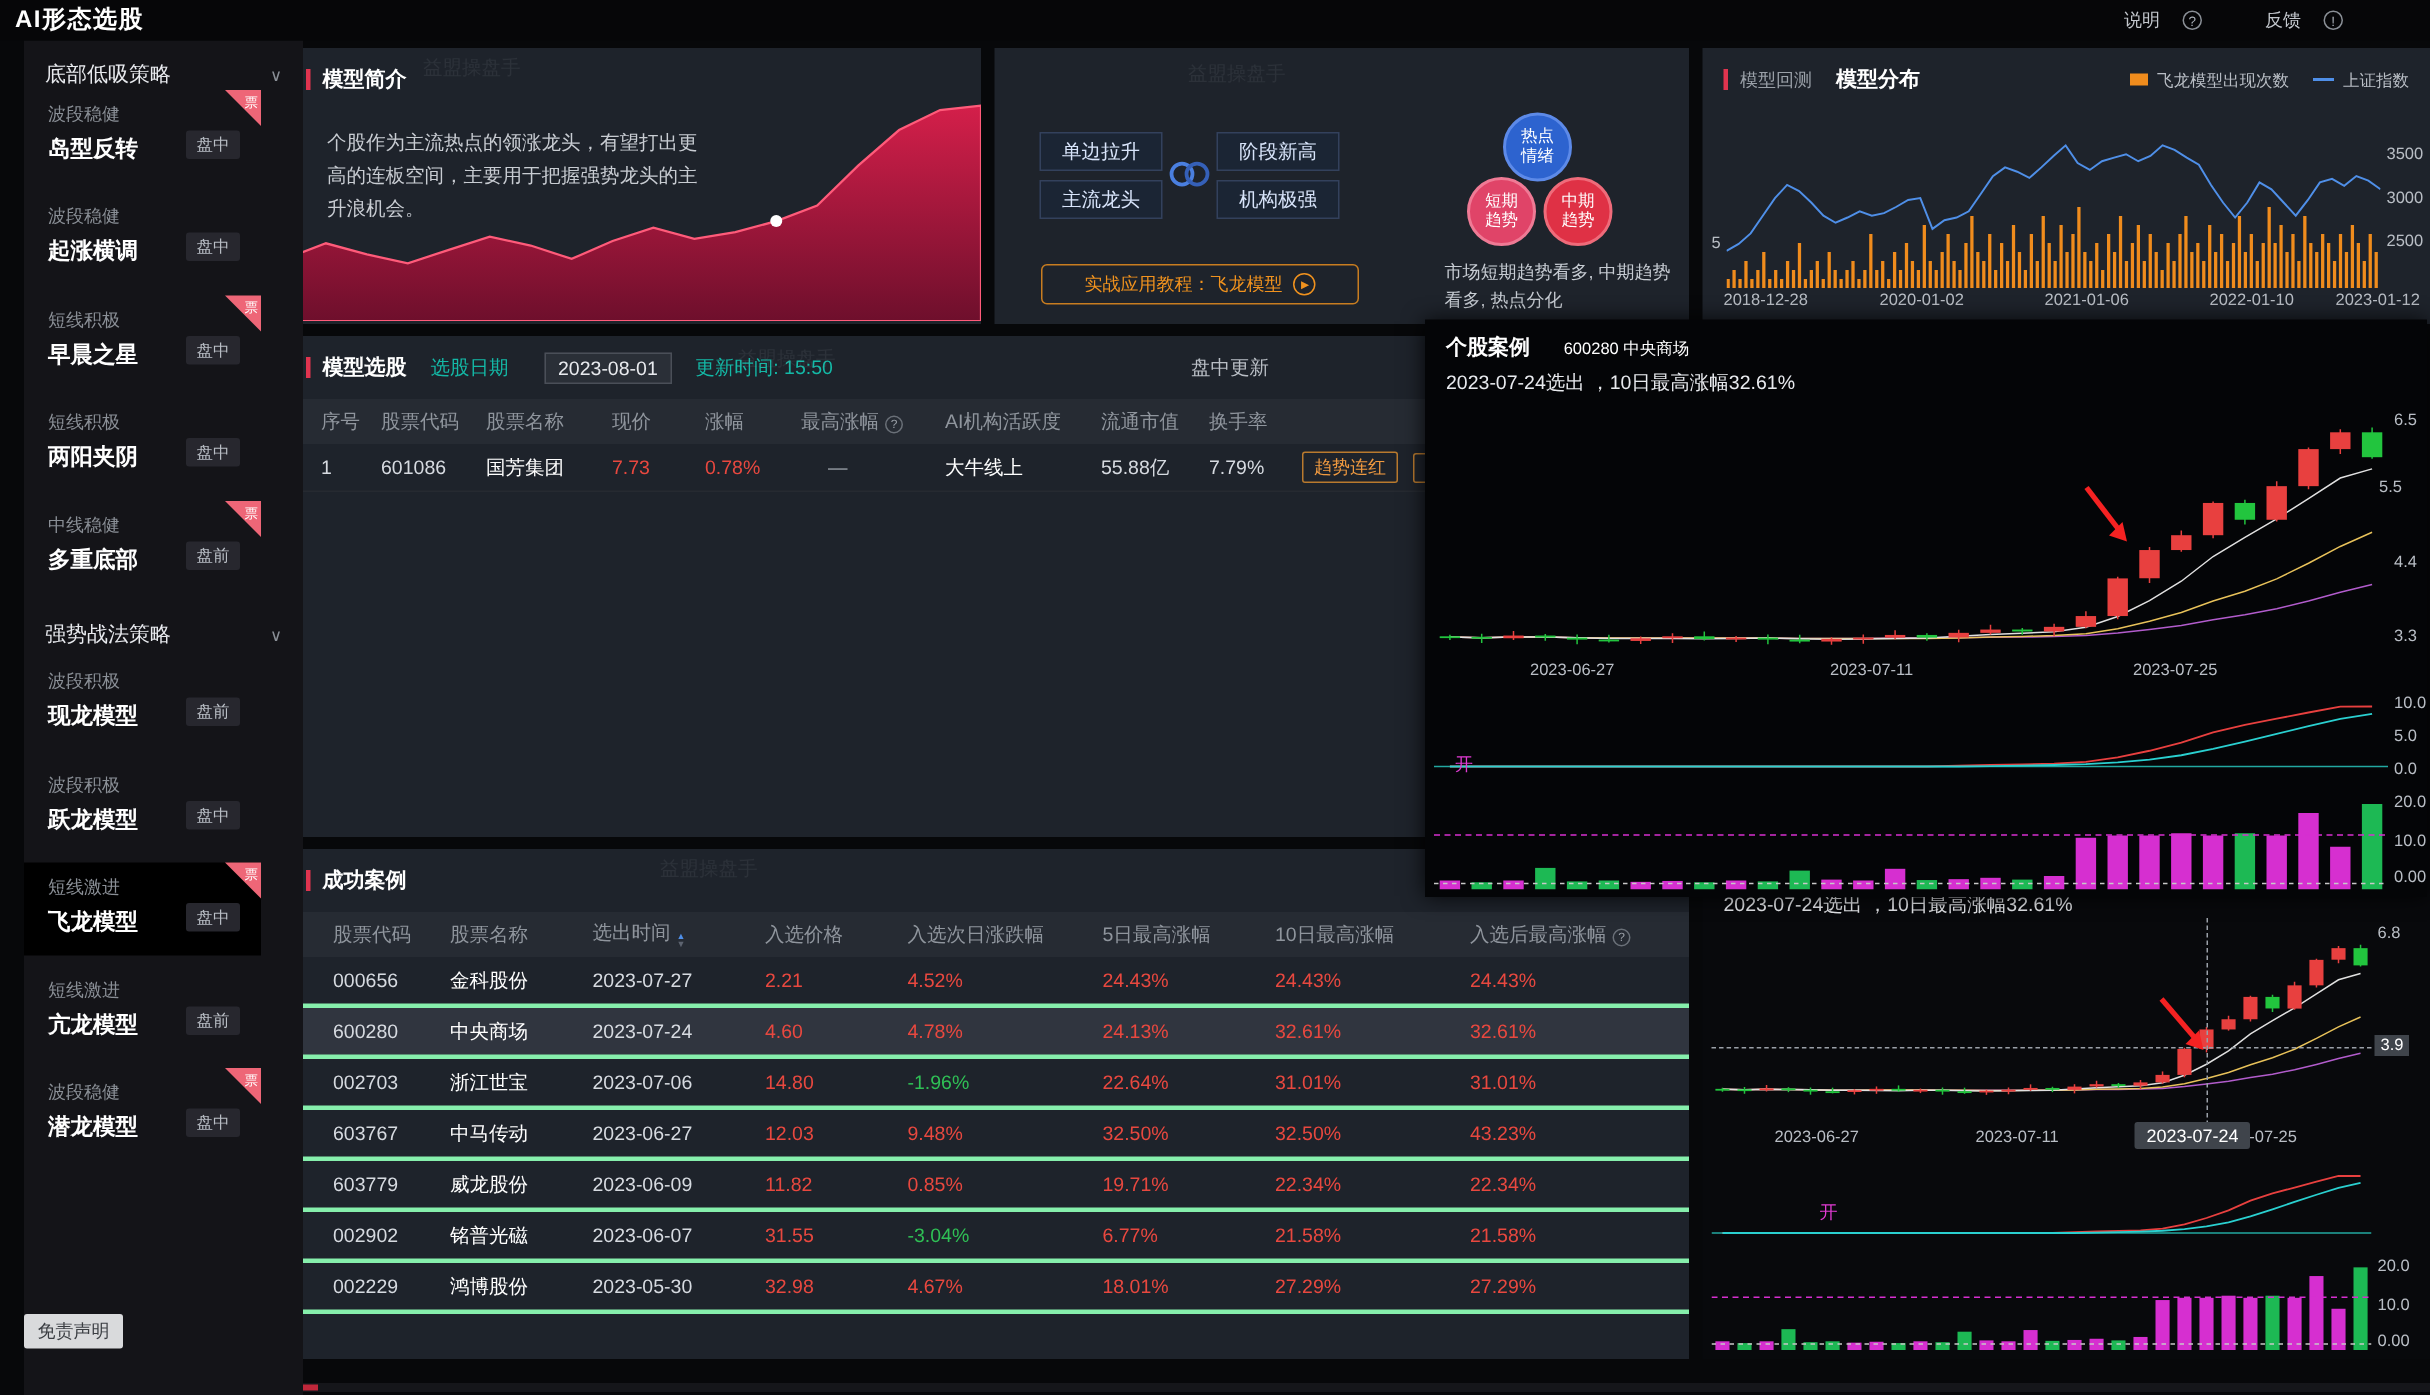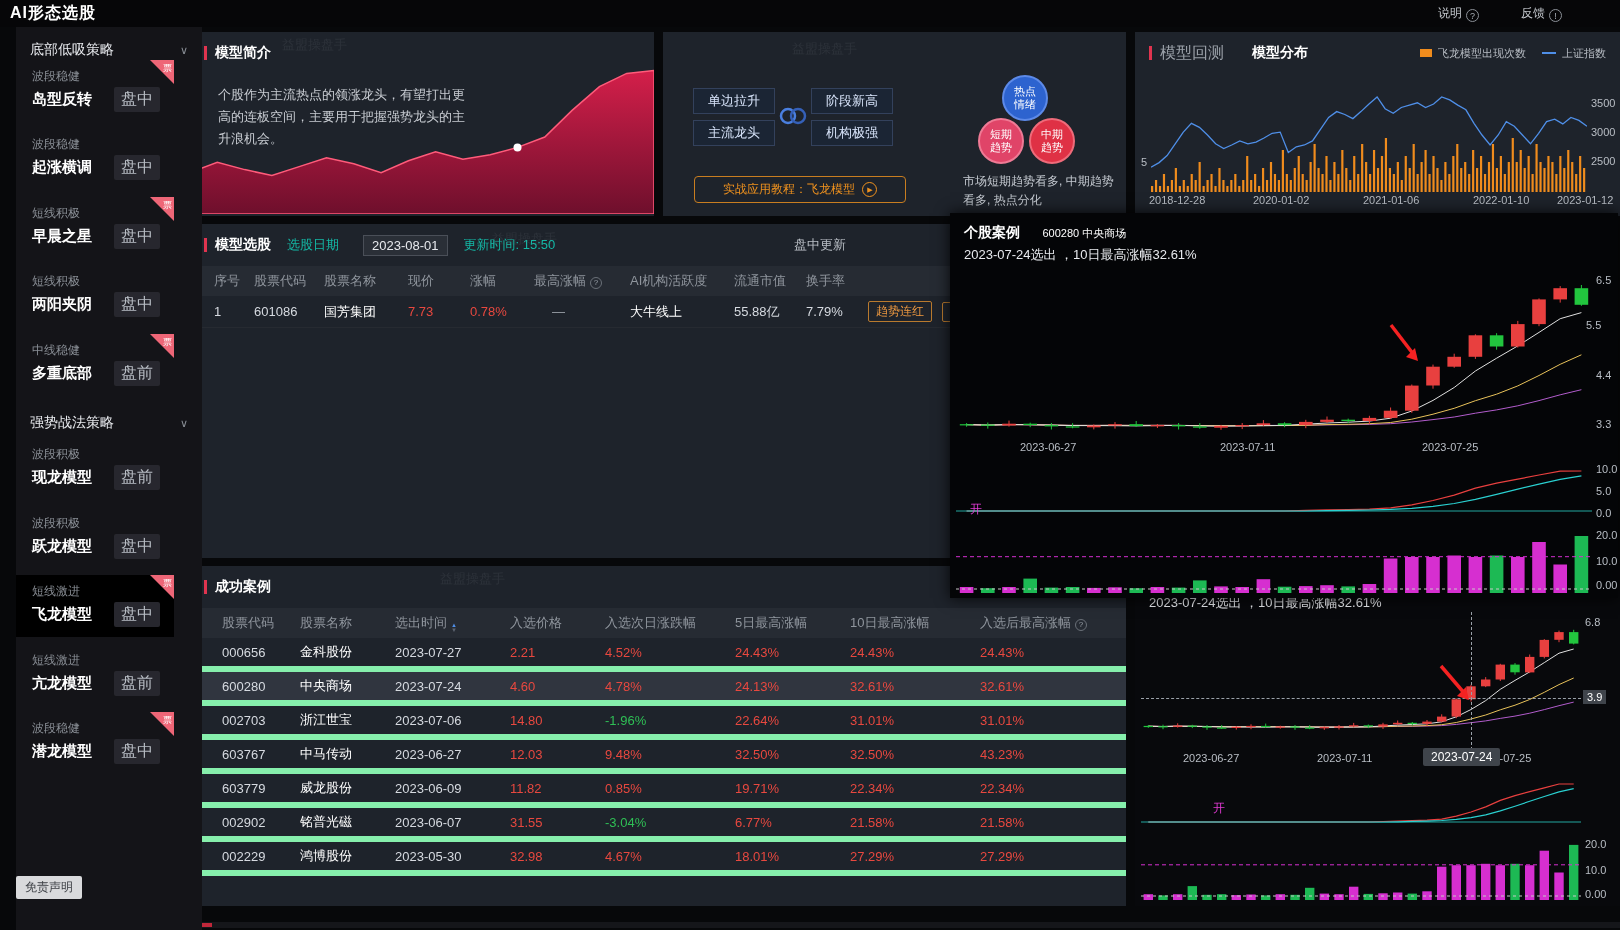--- a/index.html
+++ b/index.html
@@ -1,61 +1,61 @@
 <!DOCTYPE html>
 <html><head>
 <meta charset="utf-8">
 <style>
 *{margin:0;padding:0;box-sizing:border-box}
 html,body{width:1620px;height:930px;background:#07080a;font-family:"Liberation Sans","DejaVu Sans",sans-serif;overflow:hidden;position:relative}
 .topbar{position:absolute;left:0;top:0;width:1620px;height:27px;background:#060608;display:flex;align-items:center;z-index:30}
 .app-title{color:#fff;font-size:16px;font-weight:bold;margin-left:10px;letter-spacing:1px}
 .topbar-right{position:absolute;right:58px;display:flex;gap:42px}
-.tb-link{color:#c3c7cd;font-size:12px;display:flex;align-items:flex-end;gap:4px;cursor:pointer}
+.tb-link{color:#c3c7cd;font-size:12px;display:flex;align-items:center;gap:15px;cursor:pointer}
 .circ{font-style:normal;display:inline-flex;align-items:center;justify-content:center;width:13px;height:13px;border:1px solid #8a8f96;border-radius:50%;font-size:9px;color:#aab0b8}
 .sidebar{position:absolute;left:16px;top:27px;width:186px;height:903px;background:#141418;z-index:5}
 .sb-header{position:absolute;left:0;width:186px;height:30px;color:#e8eaee;font-size:14px;display:flex;align-items:center;padding:0 14px;justify-content:space-between;cursor:pointer}
 .chev{color:#8a8f96;font-size:11px}
 .sb-item{position:absolute;left:0;width:158px;height:62px;padding:8px 12px 0 16px;cursor:pointer}
 .sb-item.sel{background:#000}
 .sb-cat{color:#8a8f96;font-size:12px}
 .sb-name{color:#fff;font-size:15px;font-weight:bold;margin-top:5px;display:inline-block}
-.sb-session{position:absolute;right:14px;top:27px;background:#27272e;color:#b9bec5;font-size:16px;padding:2px 7px;border-radius:2px}
+.sb-session{position:absolute;right:14px;top:27px;background:#27272e;color:#b9bec5;font-size:11px;padding:2px 7px;border-radius:2px}
 .ticket{position:absolute;top:0;right:0;width:0;height:0;border-top:24px solid #ee6677;border-left:24px solid transparent}
 .ticket i{position:absolute;top:-22px;right:2px;font-style:normal;font-size:9px;color:#fff}
 .disclaimer{position:absolute;left:0;top:849px;background:#d9dadc;color:#3a3d42;font-size:12px;padding:3px 9px;border-radius:2px;cursor:pointer}
 .panel{position:absolute;background:#1e232b;z-index:2}
 .phead{display:flex;align-items:center;height:42px;padding:0 14px;position:relative}
 .accent{width:3px;height:14px;background:#e0344f;margin-right:8px;flex:none}
 .ptitle{color:#fff;font-size:14px;font-weight:bold}
 .wm{position:absolute;color:#9aa0a8;opacity:.11;font-size:13px;pointer-events:none;z-index:8}
 .intro-text{position:absolute;left:28px;top:52px;width:256px;color:#c8ccd2;font-size:13px;line-height:22px;z-index:3}
 #wave-svg{position:absolute;left:0;bottom:2px}
 .logic-box{position:absolute;width:82px;height:26px;background:#1b2534;border:1px solid #33415c;color:#d8e4fa;font-size:13px;display:flex;align-items:center;justify-content:center}
 .link-icon{position:absolute;left:113px;top:71px}
 .tutorial-btn{position:absolute;left:31px;top:144px;width:212px;height:27px;border:1px solid #c87d20;border-radius:4px;color:#f0921e;font-size:12px;display:flex;align-items:center;justify-content:center;gap:7px;cursor:pointer}
 .play{width:15px;height:15px;border:1px solid #f0921e;border-radius:50%;display:inline-flex;align-items:center;justify-content:center;font-size:7px;padding-left:1px;font-style:normal}
 .circle{position:absolute;width:46px;height:46px;border-radius:50%;display:flex;flex-direction:column;align-items:center;justify-content:center;color:#fff;font-size:11px;line-height:13px;z-index:3}
 .c-blue{background:#2d63cf;border:2px solid #5d8ae8;z-index:4}
 .c-pink{background:#e04468;border:2px solid #ef7a95}
 .c-red{background:#df3145;border:2px solid #ef6b7a}
 .logic-caption{position:absolute;left:300px;top:140px;width:160px;color:#c6cbd2;font-size:12px;line-height:19px}
-.tab-inactive{color:#9aa0a8;font-size:16px;margin-right:28px;cursor:pointer}
+.tab-inactive{color:#9aa0a8;font-size:12px;margin-right:16px;cursor:pointer}
 .tab-active{color:#fff;font-weight:bold;font-size:14px;cursor:pointer}
 .legend{margin-left:auto;display:flex;align-items:center;gap:6px;color:#b9bec5;font-size:11px}
 .sw-bar{width:12px;height:8px;background:#f08c1d}
 .sw-line{width:14px;height:2px;background:#4f8fe8;margin-left:10px}
 #bt-chart{position:absolute;left:16px;top:56px}
 .axl{position:absolute;color:#b9bec5;font-size:11px;z-index:3}
 .axr{position:absolute;color:#b9bec5;font-size:11px;width:22px;overflow:hidden;white-space:nowrap;z-index:3}
 .sel-grid{display:grid;grid-template-columns:40px 70px 84px 62px 64px 96px 104px 72px 62px auto;align-items:center;padding-left:24px}
 .case-grid{display:grid;grid-template-columns:78px 95px 115px 95px 130px 115px 130px auto;align-items:center;padding-left:32px}
 .thead{height:30px;background:#262b33;color:#8f959d;font-size:13px}
 .trow{height:32px;color:#d6dae0;font-size:13px;border-bottom:1px solid #262a31;cursor:pointer}
-.case-row{height:34px;color:#d6dae0;font-size:13px;border-bottom:6px solid #86efac;cursor:pointer}
+.case-row{height:34px;color:#d6dae0;font-size:13px;border-bottom:3px solid #86efac;cursor:pointer}
 .case-row.sel{background:#30353f}
 .red{color:#e8483f}
 .green{color:#2fbf55}
 .dim{color:#9aa0a8}
 .wt{color:#fff}
 .lbl{color:#14b8a6;font-size:13px;margin-left:16px}
 .date-box{margin-left:24px;border:1px solid #4a4f58;background:#2a2f37;color:#e8eaee;font-size:13px;padding:2px 8px;cursor:pointer}
 .refresh{position:absolute;right:280px;color:#b9bec5;font-size:13px;cursor:pointer}
 .tag{display:inline-block;border:1px solid #b97a2e;color:#f09a40;font-size:12px;padding:1px 7px;border-radius:2px;white-space:nowrap;cursor:pointer}
 .tag.stub{width:24px;height:20px;overflow:hidden;margin-left:6px;vertical-align:middle}

